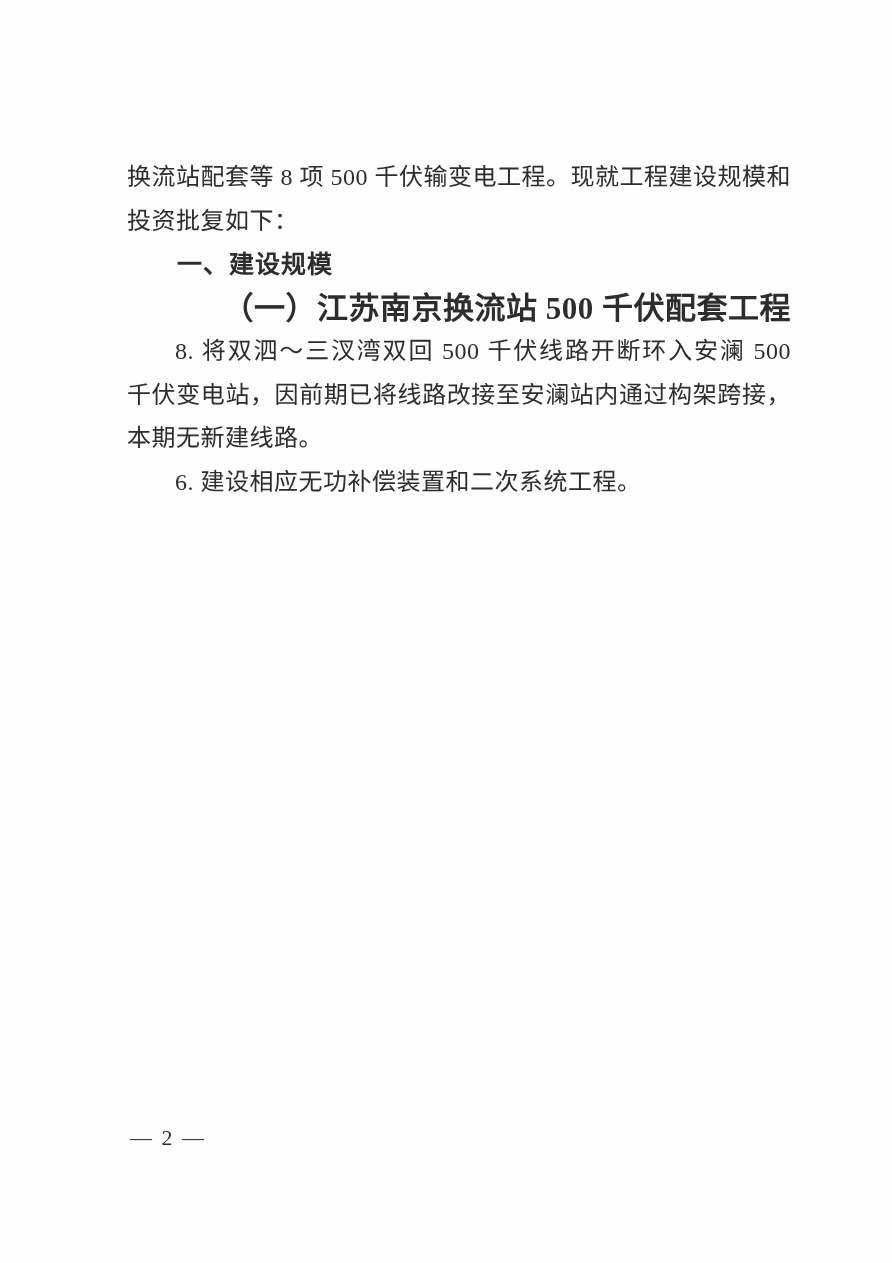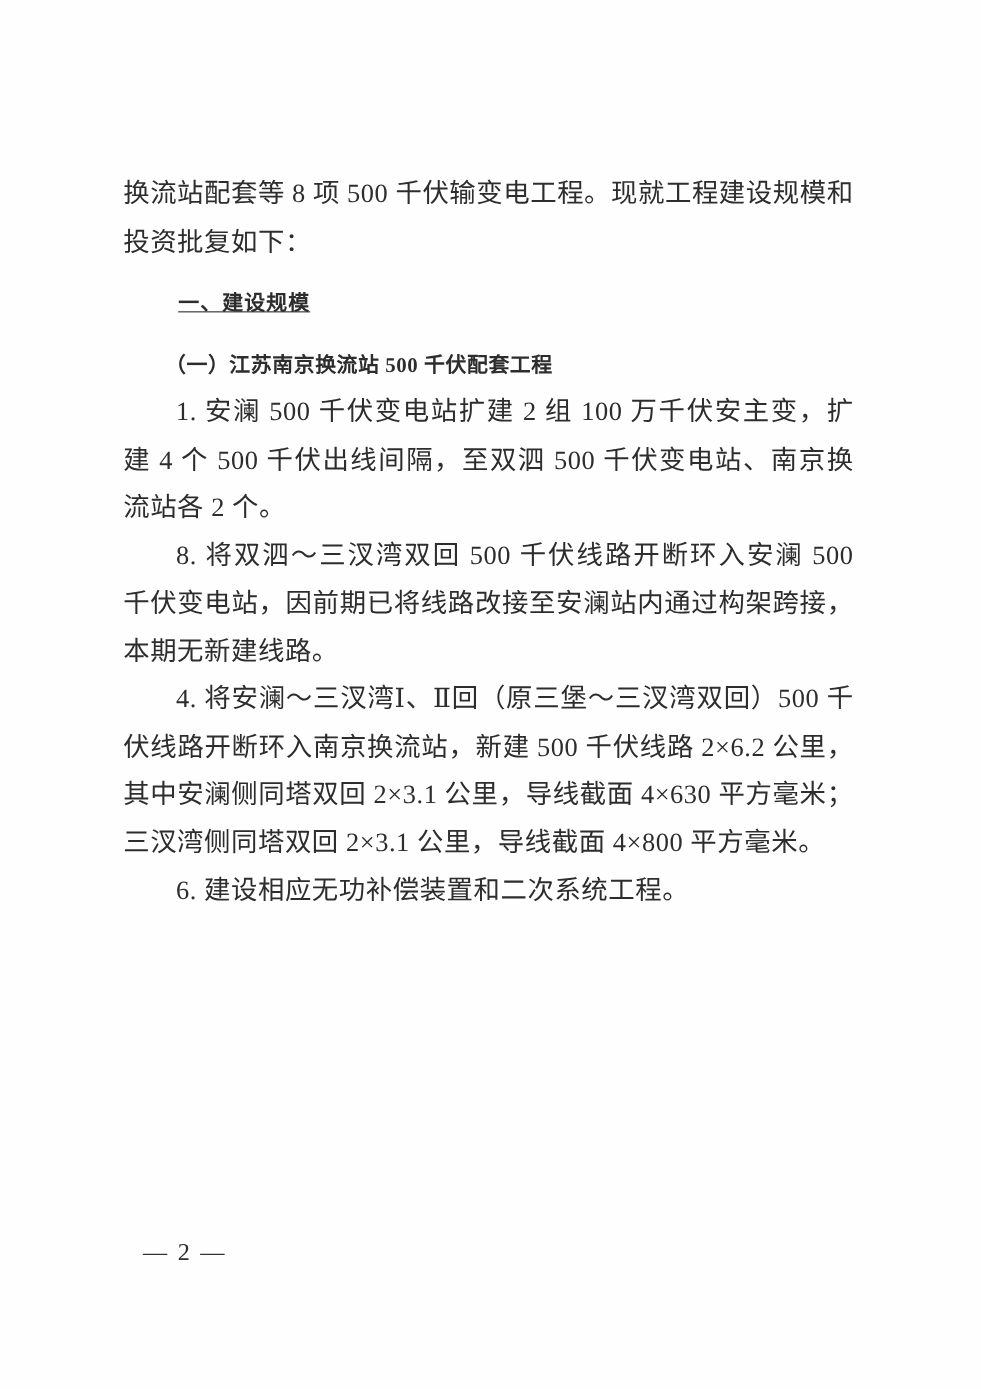--- a/index.html
+++ b/index.html
@@ -18,59 +18,58 @@
   }
   .page {
     position: relative;
     width: 892px;
     height: 1263px;
     background: var(--page-bg, #fefefe);
     overflow: hidden;
   }
   .content {
     position: absolute;
-    left: 112px;
+    left: 127px;
     top: 156px;
     width: 664px;
     color: var(--text-color, #2d2d2d);
     font-family: "Liberation Serif", "DejaVu Serif", serif;
     font-size: 24px;
     line-height: 43.5px;
     text-align: justify;
     letter-spacing: 0.5px;
   }
   .para {
     margin: 0;
     padding: 0;
     text-indent: 2em;
   }
   .para.continuation {
     text-indent: 0;
   }
   .heading-hei {
-    margin: 12px;
+    margin: 0;
     padding: 0;
     text-indent: 2em;
-    font-size: 19px;
+    font-size: 25px;
     line-height: 43.5px;
     font-weight: 700;
     font-family: "Liberation Sans", "DejaVu Sans", sans-serif;
     text-align: left;
     letter-spacing: 1px;
-    text-decoration: underline;
   }
   .heading-bold {
     margin: 0;
     padding: 0;
     text-indent: 2em;
-    font-size: 19px;
+    font-size: 31px;
     line-height: 43.5px;
     font-weight: 700;
     font-family: "Liberation Serif", "DejaVu Serif", serif;
-    text-align: left;
+    text-align: right;
     letter-spacing: 0.5px;
   }
   .page-footer {
     position: absolute;
     left: 130px;
     top: 1124px;
     color: var(--text-color, #2d2d2d);
     font-family: "Liberation Serif", "DejaVu Serif", serif;
     font-size: 22px;
     line-height: 28px;
@@ -81,26 +80,24 @@
 <body>
 
 <div class="page">
   <main class="content">
     <p class="para continuation">换流站配套等 8 项 500 千伏输变电工程。现就工程建设规模和投资批复如下：</p>
 
     <h2 class="heading-hei">一、建设规模</h2>
 
     <h3 class="heading-bold">（一）江苏南京换流站 500 千伏配套工程</h3>
 
-    <p class="para">1. 安澜 500 千伏变电站扩建 2 组 100 万千伏安主变，扩建 4 个 500 千伏出线间隔，至双泗 500 千伏变电站、南京换流站各 2 个。</p>
 
 
     <p class="para">8. 将双泗～三汊湾双回 500 千伏线路开断环入安澜 500 千伏变电站，因前期已将线路改接至安澜站内通过构架跨接，本期无新建线路。</p>
 
-    <p class="para">4. 将安澜～三汊湾Ⅰ、Ⅱ回（原三堡～三汊湾双回）500 千伏线路开断环入南京换流站，新建 500 千伏线路 2×6.2 公里，其中安澜侧同塔双回 2×3.1 公里，导线截面 4×630 平方毫米；三汊湾侧同塔双回 2×3.1 公里，导线截面 4×800 平方毫米。</p>
 
 
     <p class="para">6. 建设相应无功补偿装置和二次系统工程。</p>
 
   </main>
 
   <footer class="page-footer">— 2 —</footer>
 </div>
 
 </body></html>

